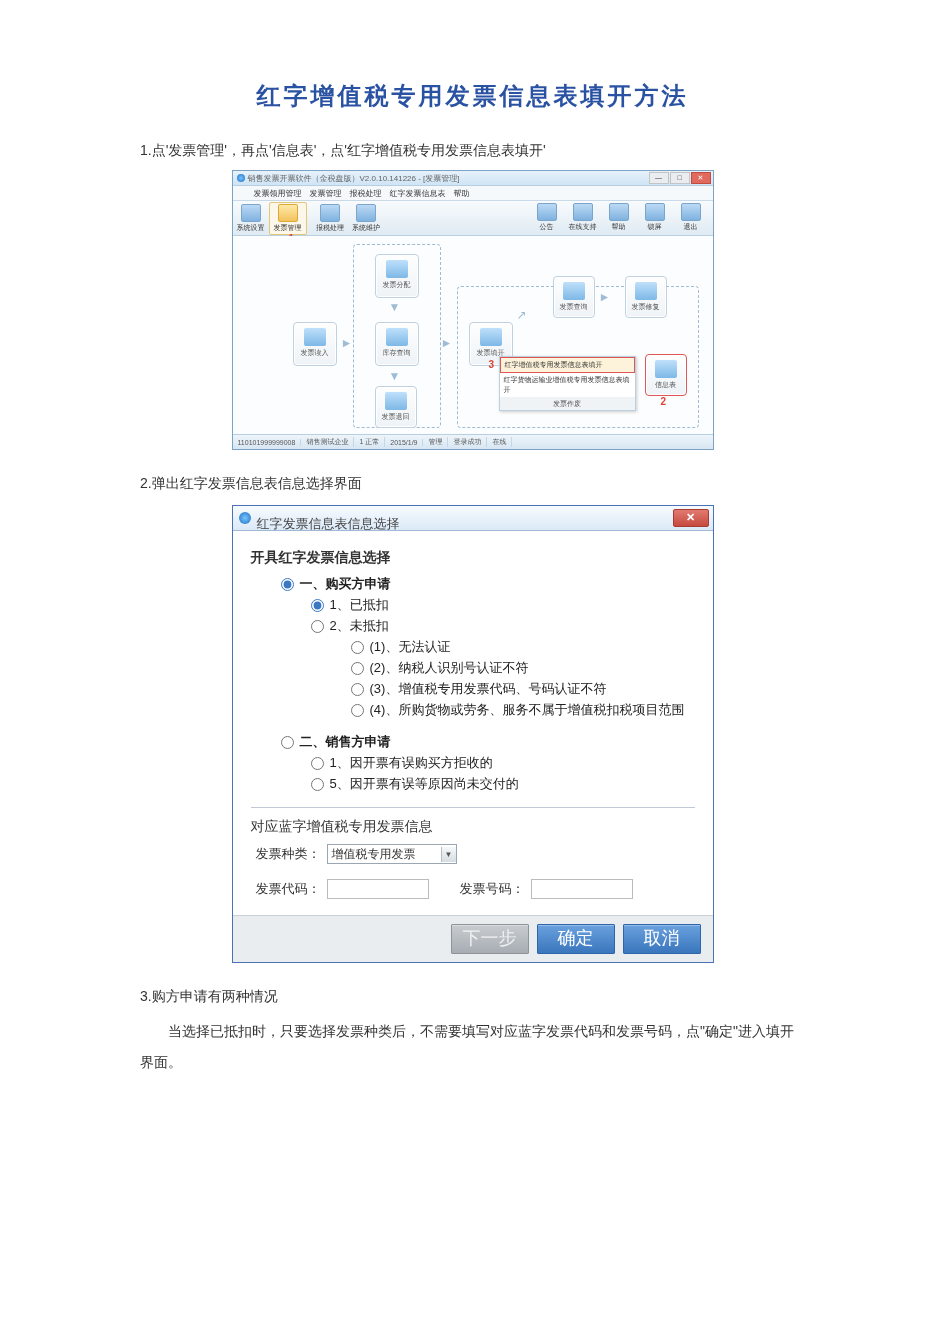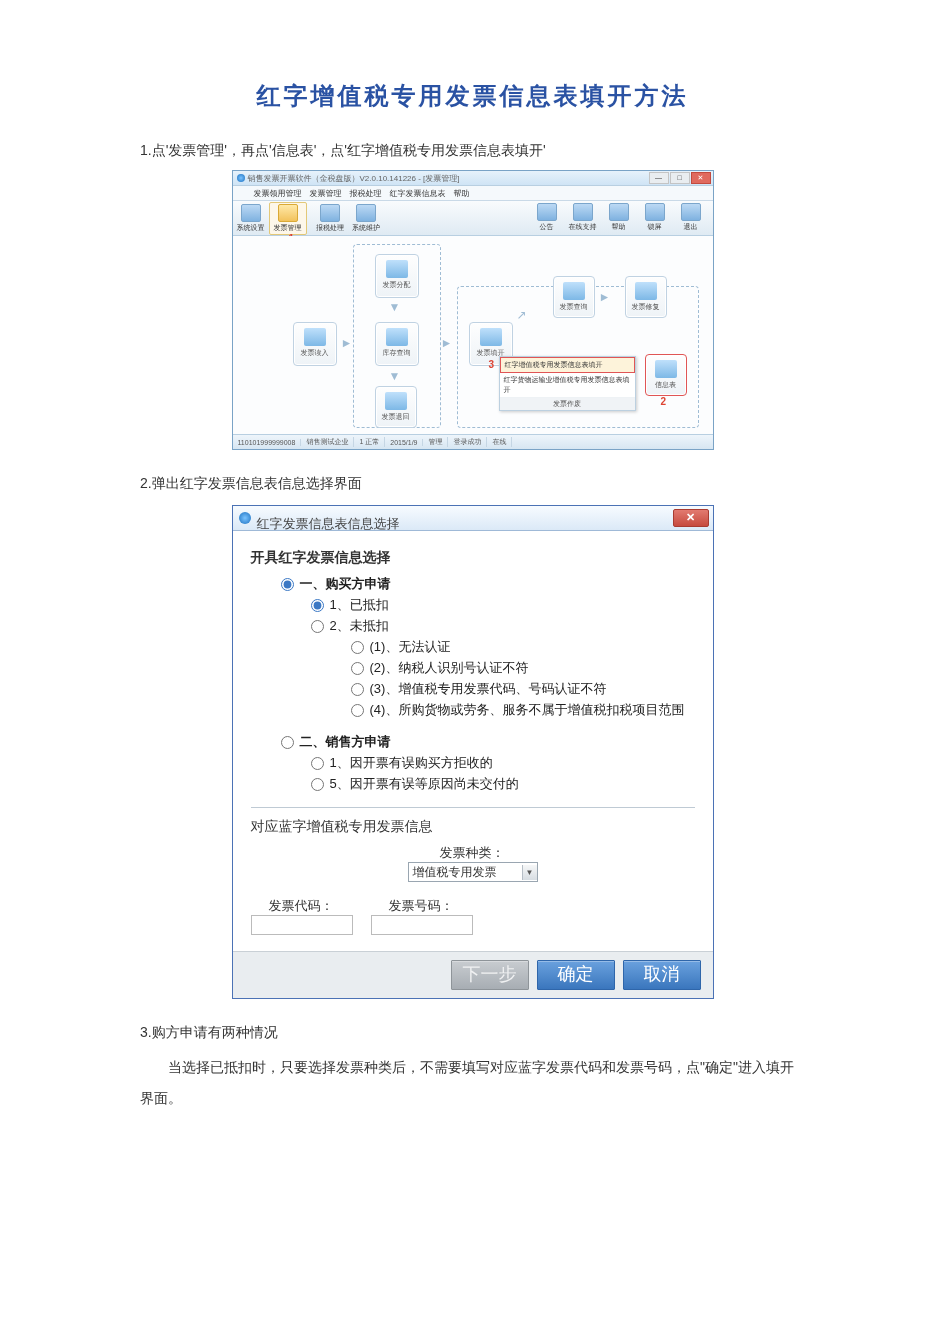--- a/index.html
+++ b/index.html
@@ -249,21 +249,20 @@
     margin: 14px 0 10px 0;
   }
   .blue-group {
     font-size: 14px; color: #333;
     margin-bottom: 8px;
   }
   .form-row {
     display: flex;
     align-items: center;
     margin: 5px 0 10px 0;
-    flex-direction: column;
   }
   .form-row label {
     width: 70px;
     text-align: right;
     margin-right: 6px;
   }
   .select-faux {
     height: 18px;
     border: 1px solid #9aa6b1;
     background: #fff;
@@ -280,21 +279,21 @@
     border-left: 1px solid #b6bec6;
     display: flex; align-items: center; justify-content: center;
     font-size: 8px; color: #555;
     margin-right: -4px;
   }
   .txt-input {
     height: 18px; width: 100px;
     border: 1px solid #bbb;
     background: #fff;
   }
-  .two-col { display: flex; gap: 18px; }
+  .two-col { display: flex; gap: 26px; }
 
   .dlg-footer {
     background: #e9edf0;
     border-top: 1px solid #c9d0d6;
     padding: 8px 12px;
     display: flex;
     justify-content: flex-end;
     gap: 8px;
   }
   .dlg-btn {

